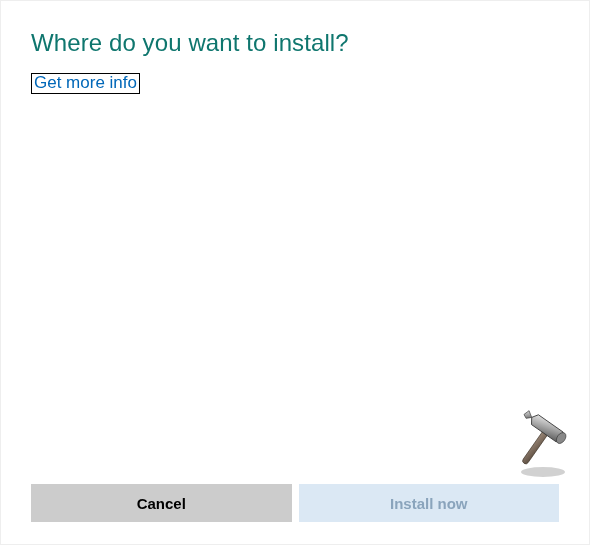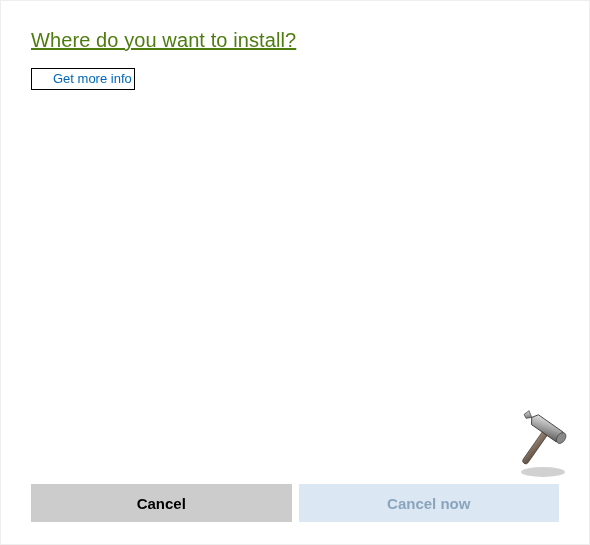--- a/index.html
+++ b/index.html
@@ -16,49 +16,47 @@
     }
     .dialog {
       width: 590px;
       height: 545px;
       position: relative;
       padding: 28px 30px 0 30px;
       background: #ffffff;
       border: 1px solid #eee;
     }
     .title {
-      font-size: 20px;
+      font-size: 24px;
       font-weight: 400;
-      color: #4d7c0f;
+      color: #0f766e;
       margin-bottom: 14px;
       letter-spacing: 0.1px;
-      text-decoration: underline;
     }
     .body-text {
       font-size: 15px;
       line-height: 21px;
       color: #222;
       font-weight: 400;
     }
     .highlight {
       background-color: #fff5ba;
     }
     .link-wrap {
       margin-top: 2px;
       display: inline-block;
       border: 1px solid #000000;
       padding: 0 2px 1px 2px;
       line-height: 18px;
     }
     .link {
       color: #0067b8;
-      font-size: 13px;
+      font-size: 17px;
       text-decoration: none;
       cursor: pointer;
-      margin-left: 19px;
     }
     .button-bar {
       position: absolute;
       left: 30px;
       right: 30px;
       bottom: 22px;
       display: flex;
       gap: 7px;
     }
     .btn {
@@ -121,15 +119,15 @@
         <rect x="31" y="18" width="6" height="40" rx="3" fill="url(#wood)" stroke="#3a2f25" stroke-width="0.6"></rect>
         <path d="M 18 10 L 48 10 L 52 16 L 48 22 L 18 22 L 14 16 Z" fill="url(#metal)" stroke="#333" stroke-width="0.8"></path>
         <path d="M 14 16 L 8 12 L 6 18 L 10 20 Z" fill="url(#metal)" stroke="#333" stroke-width="0.6"></path>
         <ellipse cx="50" cy="16" rx="4" ry="6" fill="#888" stroke="#333" stroke-width="0.6"></ellipse>
       </g>
     </svg>
   </div>
 
   <div class="button-bar">
     <button class="btn btn-cancel">Cancel</button>
-    <button class="btn btn-install" disabled="">Cancel now</button>
+    <button class="btn btn-install" disabled="">Install now</button>
   </div>
 </div>
 
 </body></html>

